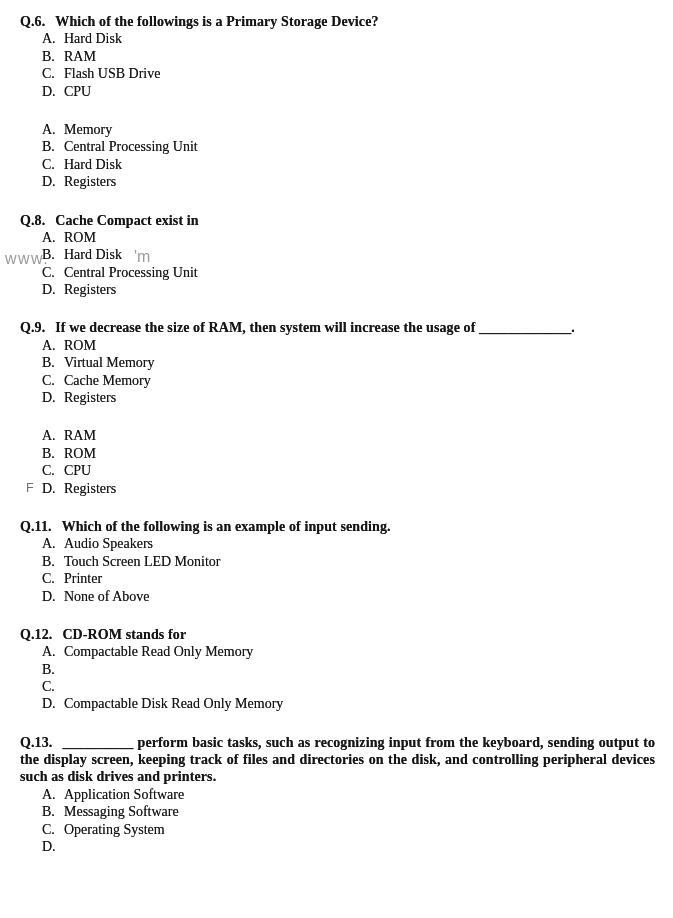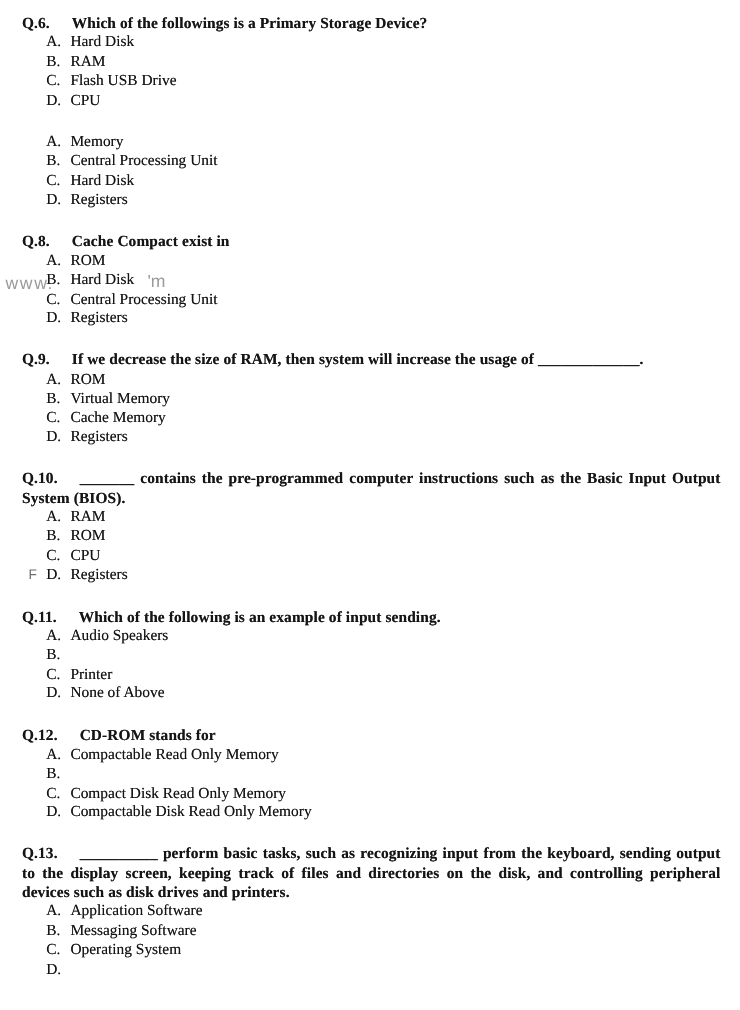--- a/index.html
+++ b/index.html
@@ -26,21 +26,21 @@
     margin: 0;
     font-size: 14px;
     line-height: 17.3px;
     font-weight: bold;
     letter-spacing: 0.1px;
   }
   .q-text.justify {
     text-align: justify;
   }
   .q-label {
-    margin-right: 20px;
+    margin-right: 10px;
   }
   .q-trail {
     display: none;
     margin-left: 30px;
     font-weight: bold;
   }
   .q-trail.show { display: inline; }
   .options {
     margin-left: 22px;
   }
@@ -193,21 +193,20 @@
 
   <div class="option">
 
     <span class="opt-letter">D.</span>
     <span class="opt-text">Registers</span>
   </div>
 </div>
   </section>
 
   <section class="question">
-    <p class="q-text justify"><b class="q-label">Q.10.</b><span class="q-body">_______ contains the pre-programmed computer instructions such as the Basic Input Output System (BIOS).</span></p>
     <div class="options">
   <div class="option">
 
     <span class="opt-letter">A.</span>
     <span class="opt-text">RAM</span>
   </div>
 
   <div class="option">
 
     <span class="opt-letter">B.</span>
@@ -233,20 +232,21 @@
     <div class="options">
   <div class="option">
 
     <span class="opt-letter">A.</span>
     <span class="opt-text">Audio Speakers</span>
   </div>
 
   <div class="option">
 
     <span class="opt-letter">B.</span>
+    <span class="opt-text">Touch Screen LED Monitor</span>
   </div>
 
   <div class="option">
 
     <span class="opt-letter">C.</span>
     <span class="opt-text">Printer</span>
   </div>
 
   <div class="option">
 
@@ -266,21 +266,20 @@
   </div>
 
   <div class="option">
 
     <span class="opt-letter">B.</span>
   </div>
 
   <div class="option">
 
     <span class="opt-letter">C.</span>
-    <span class="opt-text">Compact Disk Read Only Memory</span>
   </div>
 
   <div class="option">
 
     <span class="opt-letter">D.</span>
     <span class="opt-text">Compactable Disk Read Only Memory</span>
   </div>
 </div>
   </section>
 

